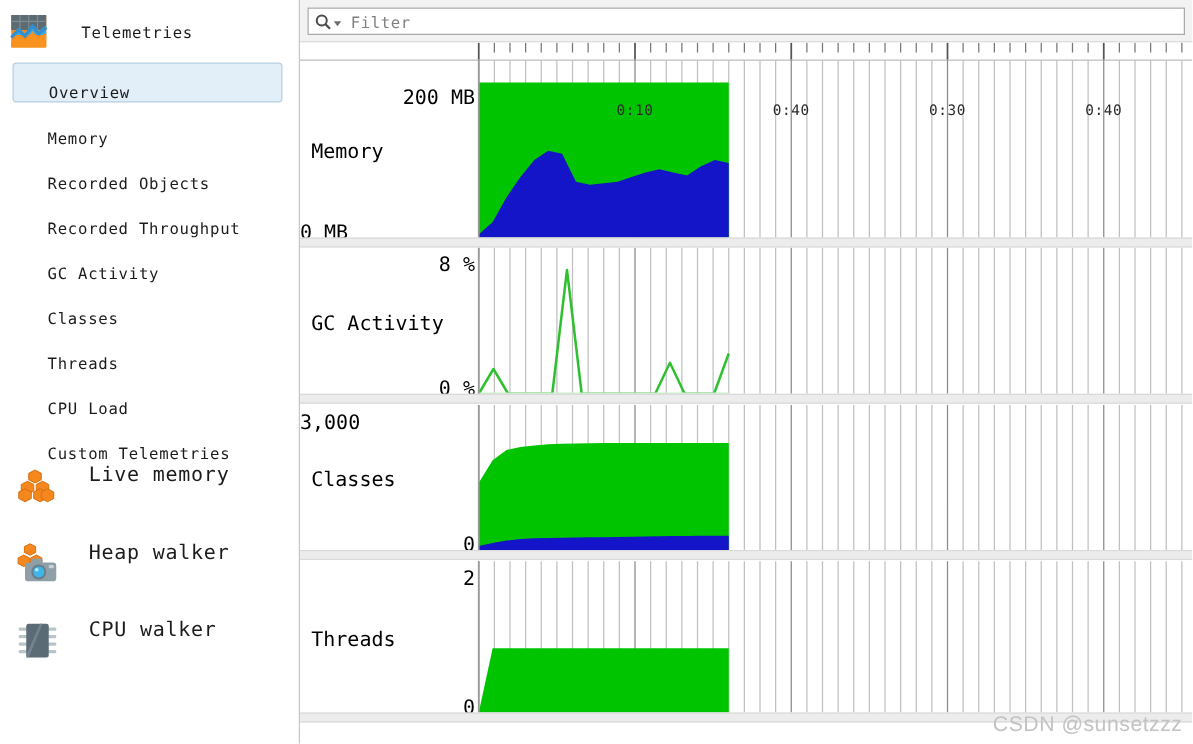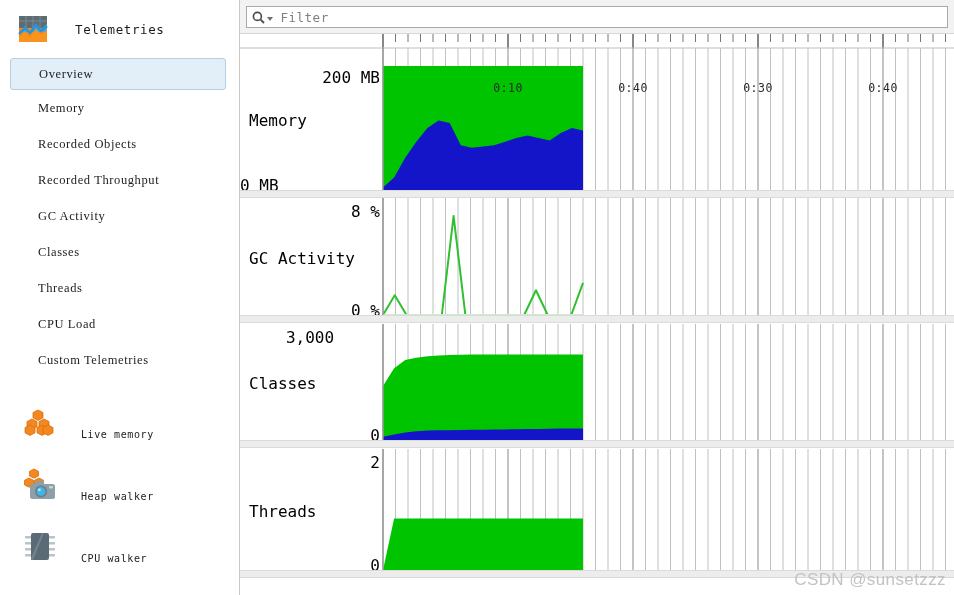--- a/index.html
+++ b/index.html
@@ -21,56 +21,55 @@
   
   #sidebar {
     width: 240px;
     height: 595px;
     background: #ffffff;
     border-right: 1px solid #c8c8c8;
     position: relative;
     flex: 0 0 240px;
   }
   .side-header {
-    height: 58px;
+    height: 50px;
     display: flex;
     align-items: center;
-    padding-left: 14px;
+    padding-left: 4px;
   }
   .side-header .hdr-label {
     margin-left: 23px;
     font-size: 12.5px;
     color: #1c1c1c;
     letter-spacing: 0.6px;
   }
   .tree-item {
     height: 36px;
     display: flex;
-    align-items: center;
+    align-items: flex-end;
     padding-left: 38px;
     font-size: 12.5px;
     color: #1c1c1c;
     letter-spacing: 0.6px;
     cursor: default;
-    font-family: Liberation Serif, serif;
   }
   .tree-item.selected {
     background: #e2eef8;
     border: 1px solid #b5cfe4;
     border-radius: 3px;
     margin: 0 13px 0 10px;
     padding-left: 28px;
     height: 32px;
   }
   .group-item {
     height: 62px;
     display: flex;
-    align-items: flex-end;
-    padding-left: 22px;
-    font-size: 10px;
+    align-items: flex-start;
+    padding-left: 12px;
+    font-size: 16px;
     color: #1c1c1c;
     letter-spacing: 0.6px;
     cursor: default;
   }
   .group-item .grp-label { margin-left: 23px; }
 
   
   .icn { width: 38px; height: 38px; display:block; flex: 0 0 38px; }
   .icn-sm { width: 36px; height: 36px; display:block; flex: 0 0 36px; }
 
@@ -527,21 +526,21 @@
           <div class="tlabel" style="left: 643px; top: 16px;">0:40</div>
           <div class="plabel" style="position: absolute; left: 9px; top: 77px;">Memory</div>
           <div class="ytop" style="position: absolute; left: 0px; width: 140px; text-align: right; top: 34px;">200 MB</div>
           <div class="ybot" style="position: absolute; left: 0px; width: 140px; text-align: left; top: 142px;">0 MB</div>
           <div class="sep" style="position: absolute; top: 156px; width: 714px;"></div>
           <div class="plabel" style="position: absolute; left: 9px; top: 214.5px;">GC Activity</div>
           <div class="ytop" style="position: absolute; left: 0px; width: 140px; text-align: right; top: 168px;">8 %</div>
           <div class="ybot" style="position: absolute; left: 0px; width: 140px; text-align: right; top: 267px;">0 %</div>
           <div class="sep" style="position: absolute; top: 281px; width: 714px;"></div>
           <div class="plabel" style="position: absolute; left: 9px; top: 340px;">Classes</div>
-          <div class="ytop" style="position: absolute; left: 0px; width: 140px; text-align: center; top: 294px;">3,000</div>
+          <div class="ytop" style="position: absolute; left: 0px; width: 140px; text-align: left; top: 294px;">3,000</div>
           <div class="ybot" style="position: absolute; left: 0px; width: 140px; text-align: right; top: 392px;">0</div>
           <div class="sep" style="position: absolute; top: 406px; width: 714px;"></div>
           <div class="plabel" style="position: absolute; left: 9px; top: 467.5px;">Threads</div>
           <div class="ytop" style="position: absolute; left: 0px; width: 140px; text-align: right; top: 419px;">2</div>
           <div class="ybot" style="position: absolute; left: 0px; width: 140px; text-align: right; top: 522px;">0</div>
           <div class="sep" style="position: absolute; top: 536px; width: 714px;"></div>
         </div>
       <div class="watermark">CSDN @sunsetzzz</div>
     </div>
   </div>

